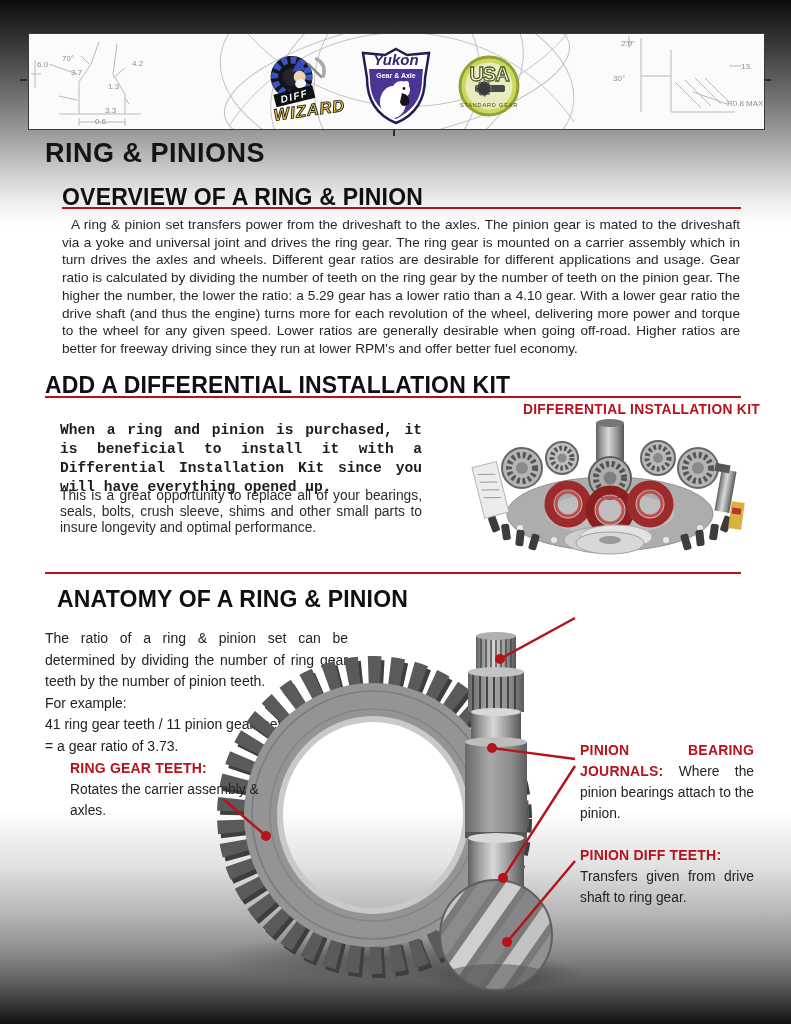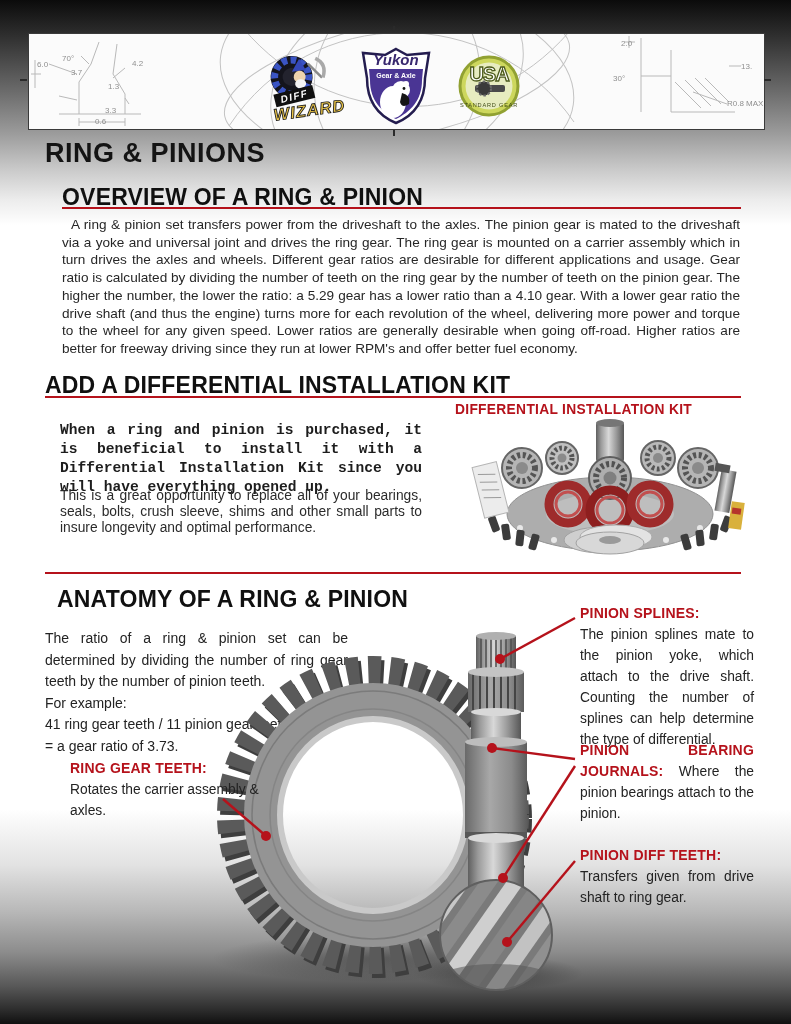--- a/index.html
+++ b/index.html
@@ -24,21 +24,21 @@
   
   .body-text{font-size:13.6px;line-height:17.7px;text-align:justify;color:#272727;}
   .kit-bold{font-size:14.6px;line-height:19px;font-weight:bold;text-align:justify;color:#1d1d1d;font-family:Liberation Mono, monospace;}
   .kit-reg{font-size:13.8px;line-height:16px;text-align:justify;color:#2b2b2b;}
   .anat-text{font-size:14px;line-height:21.5px;color:#232323;}
   .anat-text p{margin:0;}
   .just{text-align:justify;}
   .red-label{color:var(--red);font-weight:bold;font-size:14px;letter-spacing:.2px;}
   .callout{font-size:13.8px;line-height:21px;color:#232323;}
   .callout p{margin:0;}
-  .kit-label{color:var(--red);font-weight:bold;font-size:13.8px;letter-spacing:.3px;text-align:left;}
+  .kit-label{color:var(--red);font-weight:bold;font-size:13.8px;letter-spacing:.3px;text-align:right;}
   
   .callout-line{stroke:var(--red);stroke-width:2.4;fill:none;}
   .callout-dot{fill:var(--red);}
   svg text{font-family:"Liberation Sans",sans-serif;}
   .bp-text{fill:#8f8f8f;font-size:8px;}
   .bp-line{stroke:#b9b9b9;stroke-width:1;fill:none;}
   .wire{stroke:#c3c3c3;stroke-width:1;fill:none;}
 </style>
 </head>
 <body>
@@ -326,24 +326,20 @@
       </g>
       <ellipse cx="291" cy="307" rx="56" ry="55" fill="none" stroke="#5f5f5f" stroke-width="2"></ellipse>
     </g>
   </svg>
 
   <div class="abs callout" style="left:70px;top:758px;width:220px">
     <p><span class="red-label">RING GEAR TEETH:</span></p>
     <p>Rotates the carrier assembly &amp; axles.</p>
   </div>
 
-  <div class="abs callout" style="left:580px;top:603px;width:174px">
-    <p><span class="red-label">PINION SPLINES:</span></p>
-    <p class="just">The pinion splines mate to the pinion yoke, which attach to the drive shaft. Counting the number of splines can help determine the type of differential.</p>
-  </div>
 
   <div class="abs callout just" style="left:580px;top:740px;width:174px">
     <p><span class="red-label">PINION BEARING JOURNALS:</span>
        <span>Where the pinion bearings attach to the pinion.</span></p>
   </div>
 
   <div class="abs callout" style="left:580px;top:845px;width:174px">
     <p><span class="red-label">PINION DIFF TEETH:</span></p>
     <p class="just">Transfers given from drive shaft to ring gear.</p>
   </div>

